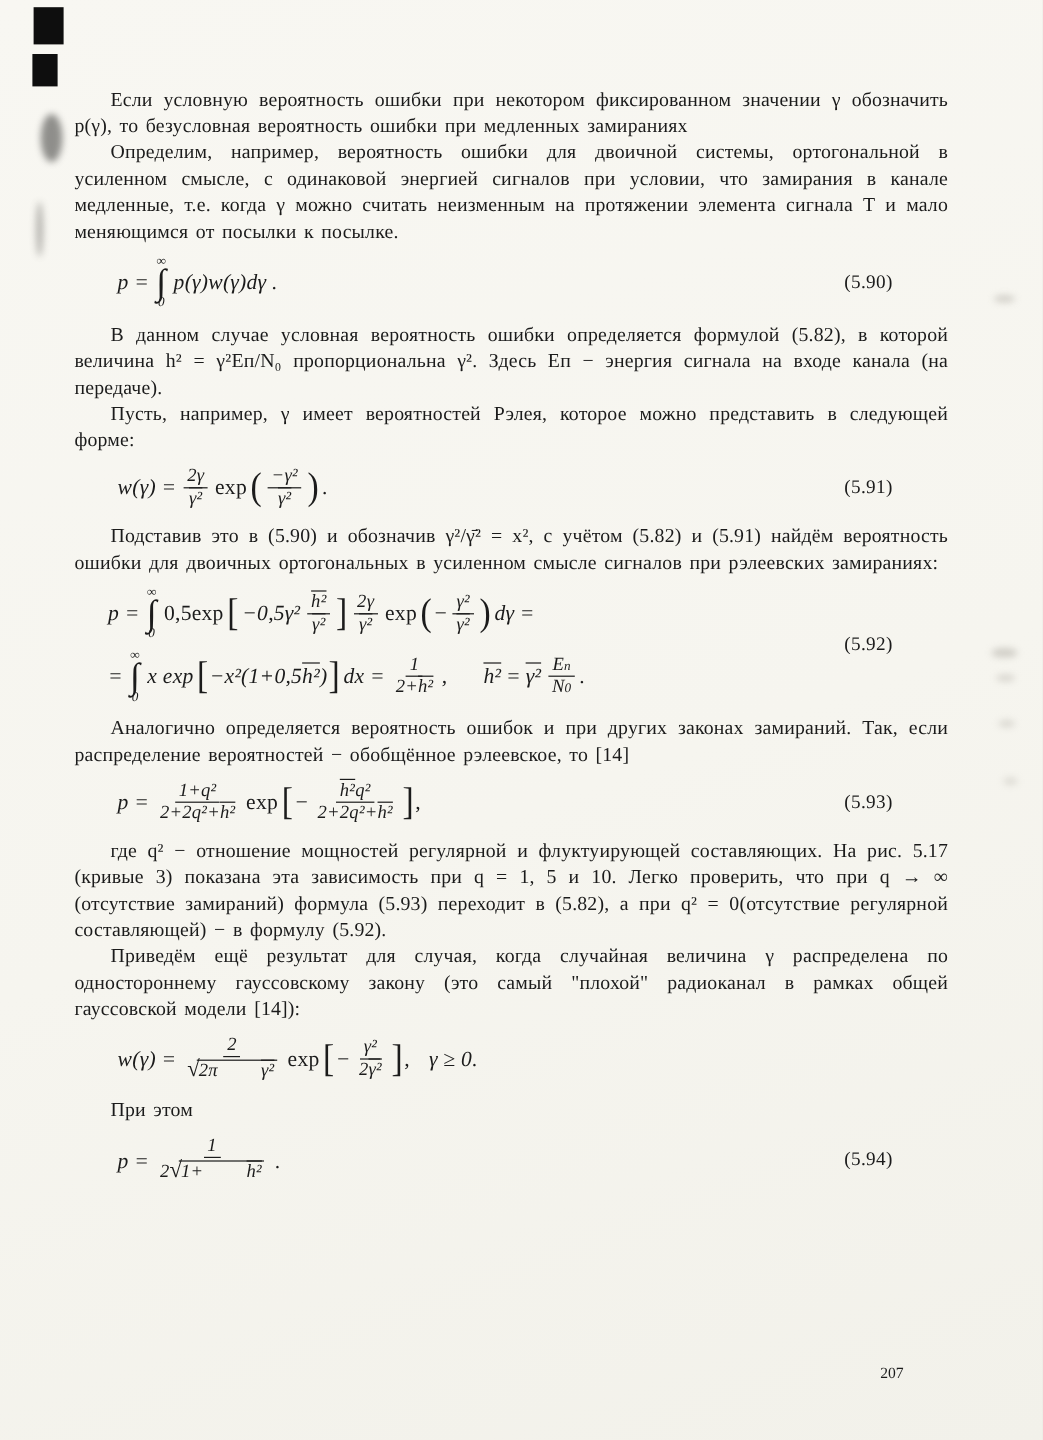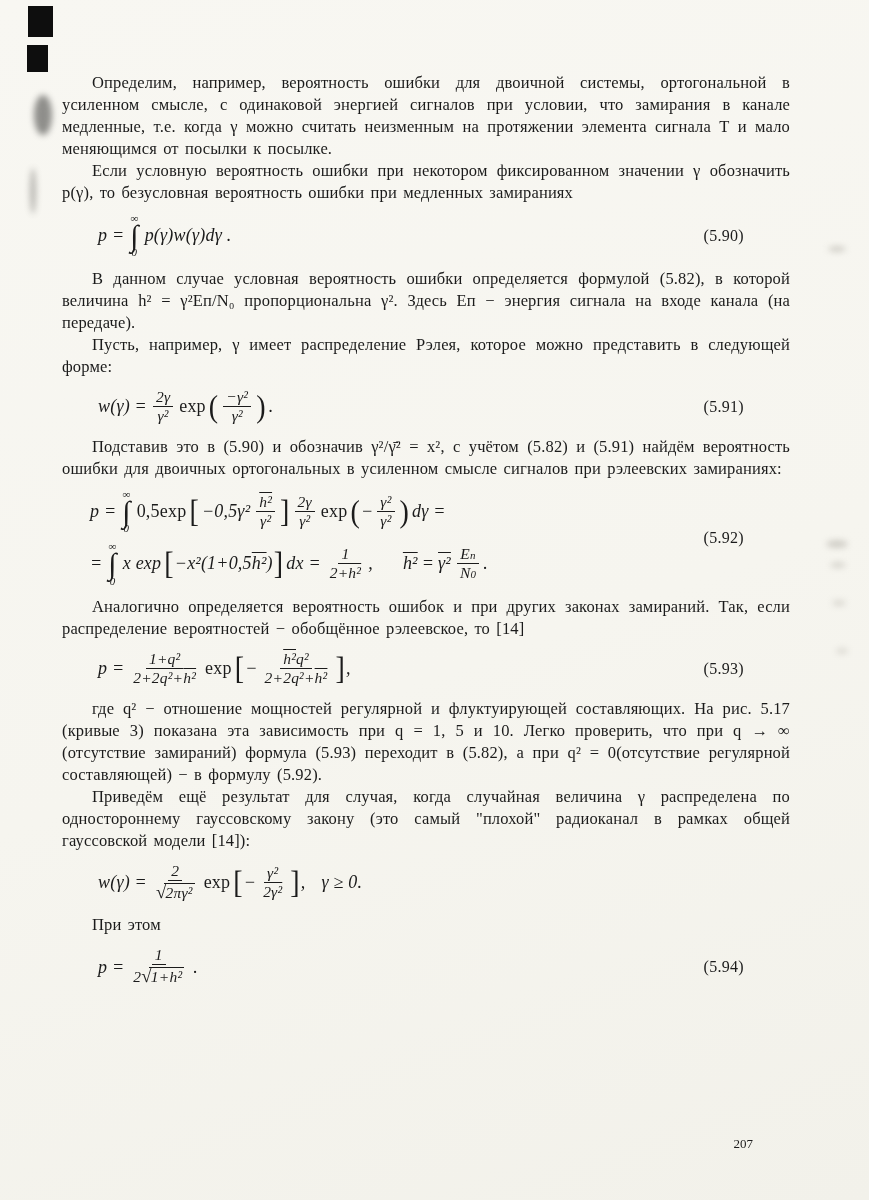--- a/index.html
+++ b/index.html
@@ -43,21 +43,21 @@
   .den { padding: 0 3px; display: inline-flex; align-items: baseline; }
   .ov  { text-decoration: overline; }
   .intgrl { display: inline-flex; flex-direction: column; align-items: center; margin: 0 4px; line-height: .85; }
   .ilim  { font-size: 11px; font-style: italic; }
   .isign { font-size: 30px; font-style: normal; }
   .bb {
     font-style: normal; font-weight: 300; font-size: 28px;
     display: inline-block; transform: scaleY(1.15); line-height: 1; margin: 0 1px;
   }
   .sqrt  { font-style: normal; font-size: 19px; margin-right: -3px; }
-  .radic { border-top: 1.4px solid #1b1b1b; padding: 0 2px; display: inline-flex; align-items: baseline; }
+  .radic { border-top: 1.4px solid #1b1b1b; padding: 0 2px; display: inline-flex; align-items: baseline; gap: 36px; }
   sub.ss { font-size: 11px; }
   .gap { display: inline-block; width: 28px; }
   .cond { margin-left: 16px; }
   .pagenum { position: absolute; right: 116px; bottom: 48px; font-size: 13px; }
   .artifact { position: absolute; background: #0e0e0e; }
   .smudge { position: absolute; border-radius: 50%; filter: blur(3px); }
 </style>
 </head>
 <body>
 
@@ -68,36 +68,36 @@
   <div class="smudge" style="left:34px; top:95px; width:18px; height:40px; background:#3a3a38; opacity:.55;"></div>
   <div class="smudge" style="left:30px; top:168px; width:6px; height:46px; background:#55534e; opacity:.4;"></div>
   <div class="smudge" style="left:828px; top:246px; width:18px; height:6px; background:#b7b4ac; opacity:.6;"></div>
   <div class="smudge" style="left:826px; top:540px; width:22px; height:8px; background:#b7b4ac; opacity:.6;"></div>
   <div class="smudge" style="left:830px; top:562px; width:16px; height:6px; background:#bdbab2; opacity:.55;"></div>
   <div class="smudge" style="left:832px; top:600px; width:14px; height:6px; background:#bdbab2; opacity:.5;"></div>
   <div class="smudge" style="left:836px; top:648px; width:12px; height:6px; background:#c2bfb7; opacity:.5;"></div>
 
   <div class="content">
 
+    <p class="para">Если условную вероятность ошибки при некотором фиксированном значении γ обозначить p(γ), то безусловная вероятность ошибки при медленных замираниях</p>
     <p class="para">Определим, например, вероятность ошибки для двоичной системы, ортогональной в усиленном смысле, с одинаковой энергией сигналов при условии, что замирания в канале медленные, т.е. когда γ можно считать неизменным на протяжении элемента сигнала Т и мало меняющимся от посылки к посылке.</p>
-    <p class="para">Если условную вероятность ошибки при некотором фиксированном значении γ обозначить p(γ), то безусловная вероятность ошибки при медленных замираниях</p>
 
     <div class="formula">
       <span class="m">p =</span>
       <span class="intgrl">
         <span class="ilim">∞</span>
         <span class="isign">∫</span>
         <span class="ilim">0</span>
       </span>
       <span class="m">p(γ)w(γ)dγ .</span>
       <span class="tag">(5.90)</span>
     </div>
 
     <p class="para">В данном случае условная вероятность ошибки определяется формулой (5.82), в которой величина h² = γ²Eп/N₀ пропорциональна γ². Здесь Eп − энергия сигнала на входе канала (на передаче).</p>
-    <p class="para">Пусть, например, γ имеет распределение Рэлея, которое можно представить в следующей форме:</p>
+    <p class="para">Пусть, например, γ имеет вероятностей Рэлея, которое можно представить в следующей форме:</p>
 
     <div class="formula">
       <span class="m">w(γ) =</span>
       <span class="frac">
         <span class="num">2γ</span>
         <span class="den">
             <span class="ov">γ²</span>
           </span>
       </span>
       <span class="m up">exp</span>

